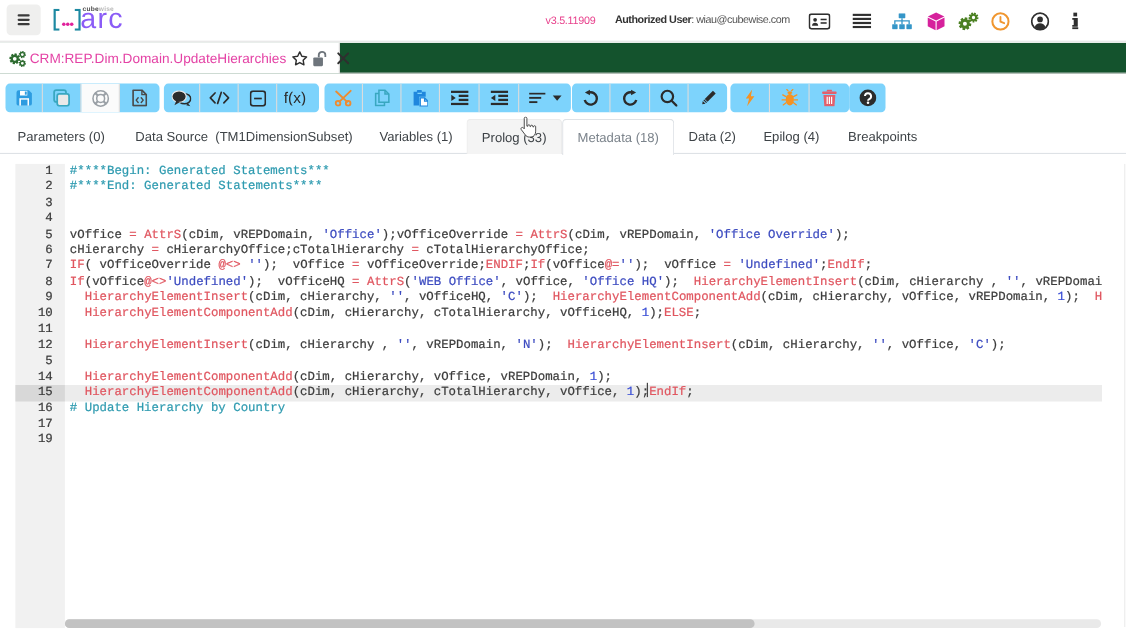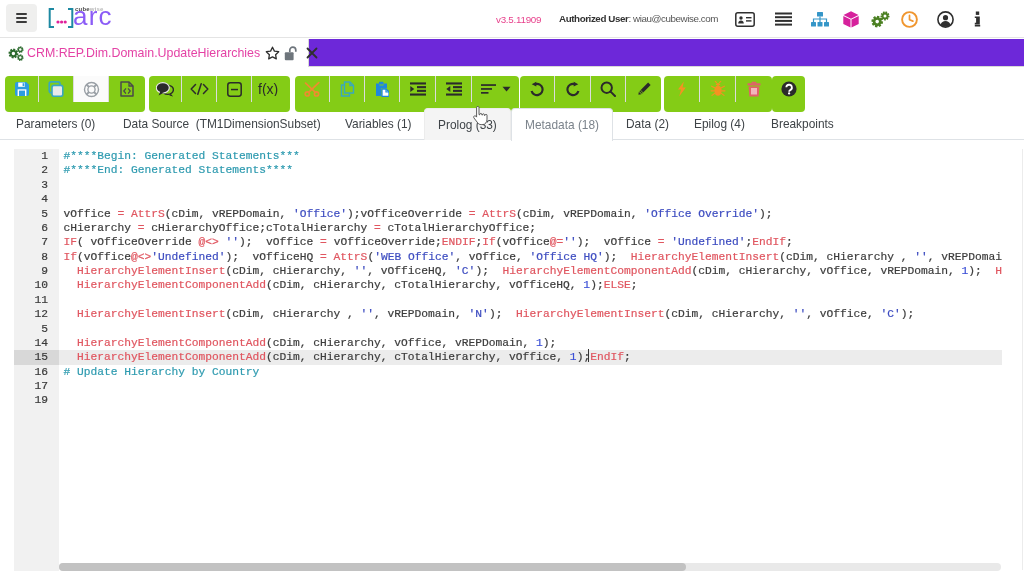--- a/index.html
+++ b/index.html
@@ -9,27 +9,27 @@
 #burger i { position:absolute; left:10px; width:11px; height:2px; background:#3a3a3a; border-radius:1px; }
 #logo { position:absolute; left:48px; top:8px; }
 #cw { position:absolute; left:75px; top:6px; font-size:6px; font-weight:bold; color:#4a4a4a; letter-spacing:0.2px; }
 #cw b { color:#b9b9b9; }
 #arc { position:absolute; left:73px; top:3px; font-size:26px; line-height:26px; color:#8b5cf6; letter-spacing:1.2px; }
 #ver { position:absolute; left:496px; top:13.5px; font-size:9.8px; letter-spacing:-0.25px; color:#e8418c; }
 #auth { position:absolute; left:559px; top:13px; font-size:9.8px; letter-spacing:-0.42px; color:#555; }
 #auth b { color:#333; }
 .nico { position:absolute; top:0; height:38px; display:flex; align-items:center; justify-content:center; width:30px; }
 
-#tabrow { position:absolute; left:0; top:39px; width:1024px; height:28px; background:#6d28d9; }
+#tabrow { position:absolute; left:0; top:39px; width:1024px; height:28px; background:#14532d; }
 #dtab { position:absolute; left:0; top:0; width:309px; height:28px; background:#fff; border-right:1px solid #d8d8d8; display:flex; align-items:center; }
 #tabrow .rest { position:absolute; left:309px; right:0; bottom:0; height:1px; background:#d8d8d8; }
 #dtab .title { color:#e442a5; font-size:12.4px; letter-spacing:0; }
 
 #toolbar { position:absolute; left:0; top:68px; width:1024px; height:40px; background:#fff; }
-.grp { position:absolute; top:8px; height:36px; display:flex; border-radius:4px; overflow:hidden; background:#84cc16; }
+.grp { position:absolute; top:8px; height:26px; display:flex; border-radius:4px; overflow:hidden; background:#7dd3fc; }
 .btn { height:26px; display:flex; align-items:center; justify-content:center; border-right:1px solid #dcdcdc; }
 .btn:last-child { border-right:none; }
 .btn.on { background:#fbfbfb; }
 
 #subtabs { position:absolute; left:0; top:108px; width:1024px; height:32px; }
 #subtabs .line { position:absolute; left:0; bottom:0; width:1024px; height:1px; background:#dee2e6; }
 .stab { position:absolute; top:0; height:32px; line-height:32px; font-size:11.9px; color:#3e4347; padding:0 13px; }
 .stab.hov { background:#f4f4f4; border:1px solid #ececec; border-bottom:none; border-radius:4px 4px 0 0; }
 .stab.act { background:#fff; border:1px solid #dee2e6; border-bottom:none; border-radius:4px 4px 0 0; color:#7b838b; height:33px; z-index:2; }
 

